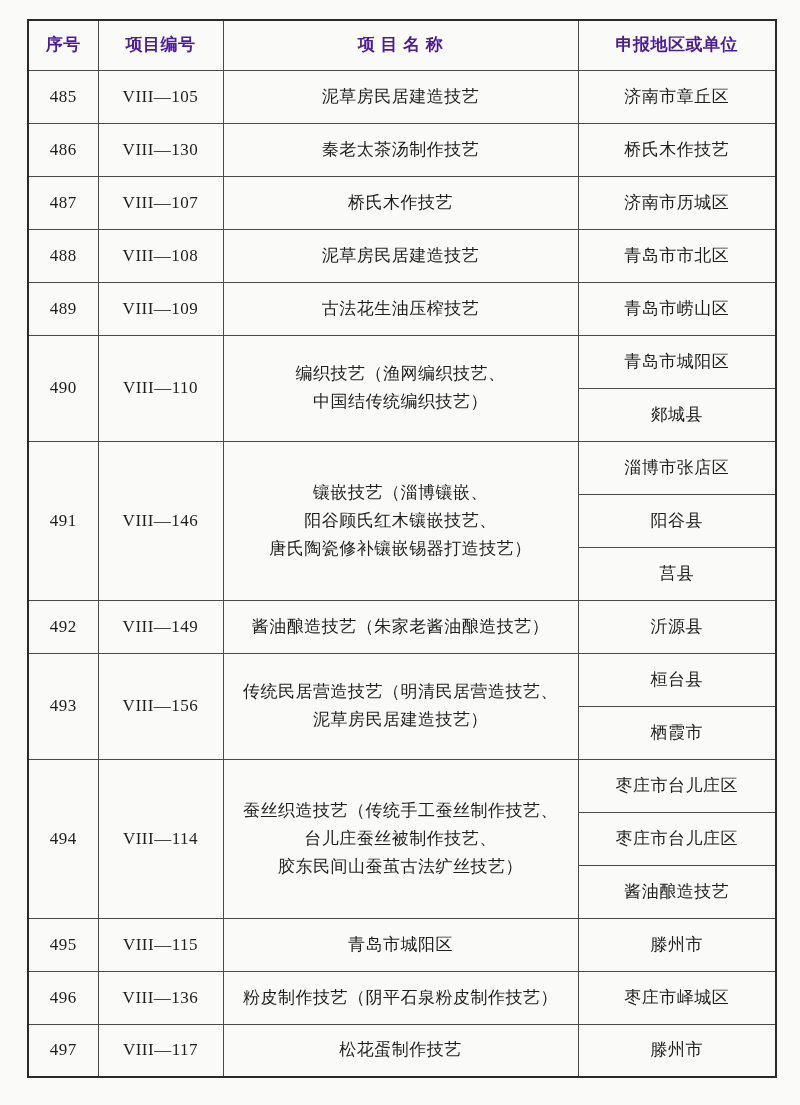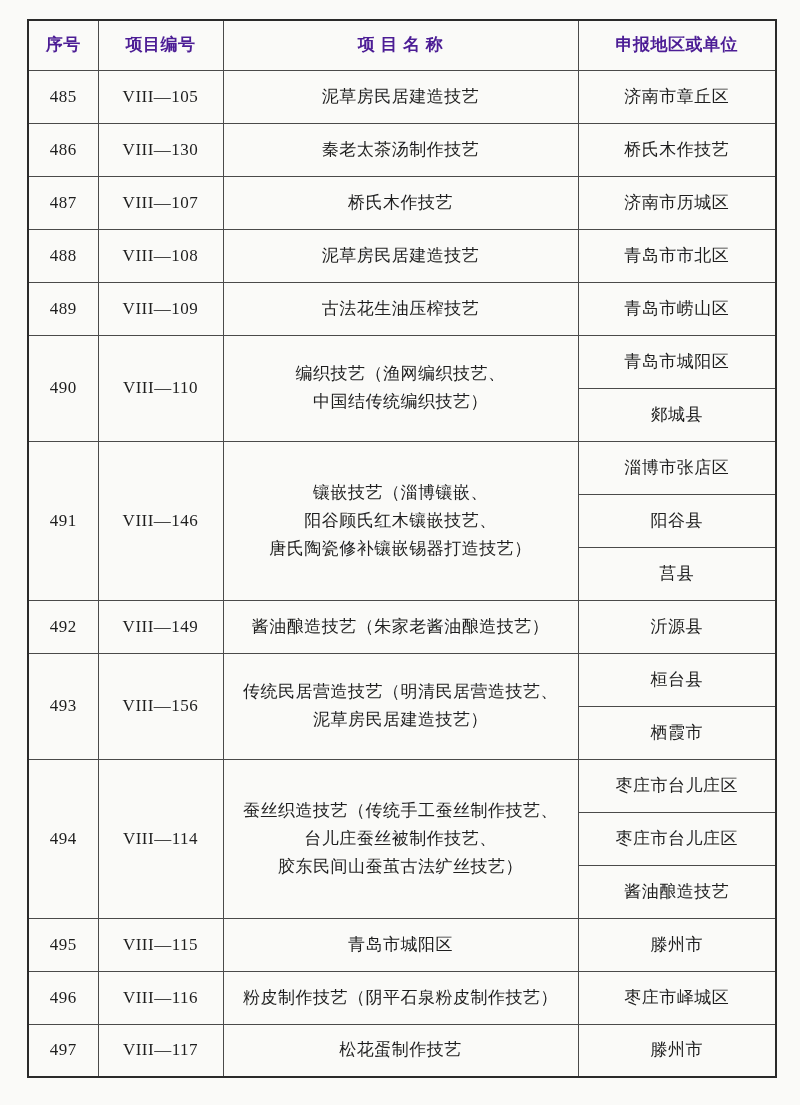--- a/index.html
+++ b/index.html
@@ -184,21 +184,21 @@
         <tr>
           <td class="cell-no" rowspan="1">495</td>
           <td class="cell-code" rowspan="1">VIII—115</td>
           <td class="cell-name" rowspan="1">
             <span class="name-line">青岛市城阳区</span>
           </td>
           <td class="cell-region">滕州市</td>
         </tr>
         <tr>
           <td class="cell-no" rowspan="1">496</td>
-          <td class="cell-code" rowspan="1">VIII—116</td>
+          <td class="cell-code" rowspan="1">VIII—136</td>
           <td class="cell-name" rowspan="1">
             <span class="name-line">粉皮制作技艺（阴平石泉粉皮制作技艺）</span>
           </td>
           <td class="cell-region">枣庄市峄城区</td>
         </tr>
         <tr>
           <td class="cell-no" rowspan="1">497</td>
           <td class="cell-code" rowspan="1">VIII—117</td>
           <td class="cell-name" rowspan="1">
             <span class="name-line">松花蛋制作技艺</span>

